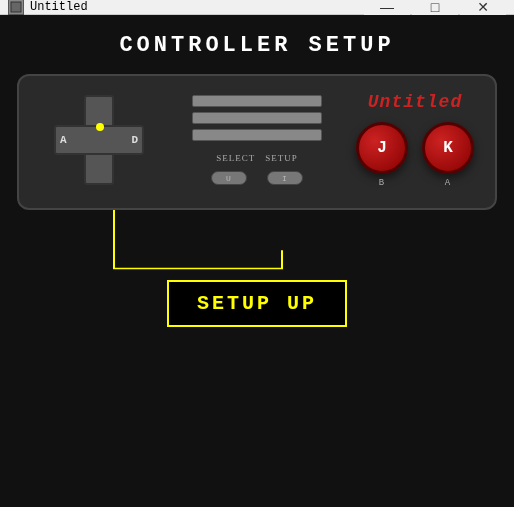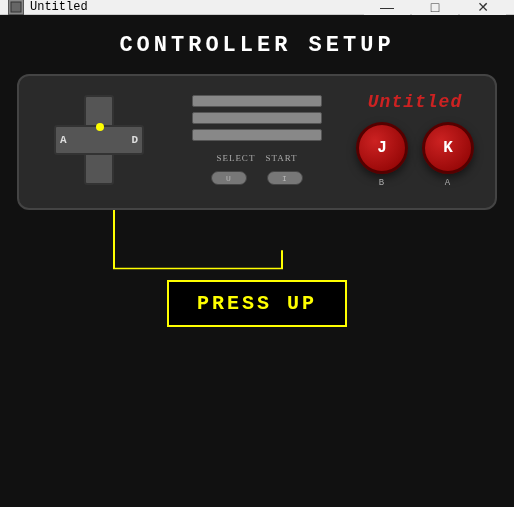--- a/index.html
+++ b/index.html
@@ -377,21 +377,21 @@
 
       <div class="controller-middle">
         <div class="cart-slots">
           <div class="cart-slot"></div>
           <div class="cart-slot"></div>
           <div class="cart-slot"></div>
         </div>
 
         <div class="select-start-row">
           <span class="ss-label">SELECT</span>
-          <span class="ss-label">START</span>
+          <span class="ss-label">SETUP</span>
         </div>
 
         <div class="ss-buttons">
           <div class="ss-btn">
             <div class="ss-btn-oval">
               <span class="ss-btn-label">U</span>
             </div>
           </div>
           <div class="ss-btn">
             <div class="ss-btn-oval">
@@ -418,19 +418,19 @@
     </div>
 
     <div class="bottom-area">
 
       <svg class="svg-overlay" viewBox="0 0 480 180" preserveAspectRatio="none">
 
         <polyline points="97,0 97,90 265,90 265,62" stroke="#ffff00" stroke-width="2" fill="none"></polyline>
       </svg>
 
       <div class="press-prompt">
-        <span class="press-prompt-text">PRESS UP</span>
+        <span class="press-prompt-text">SETUP UP</span>
       </div>
     </div>
 
   </div>
 
 </div>
 
 </body></html>

